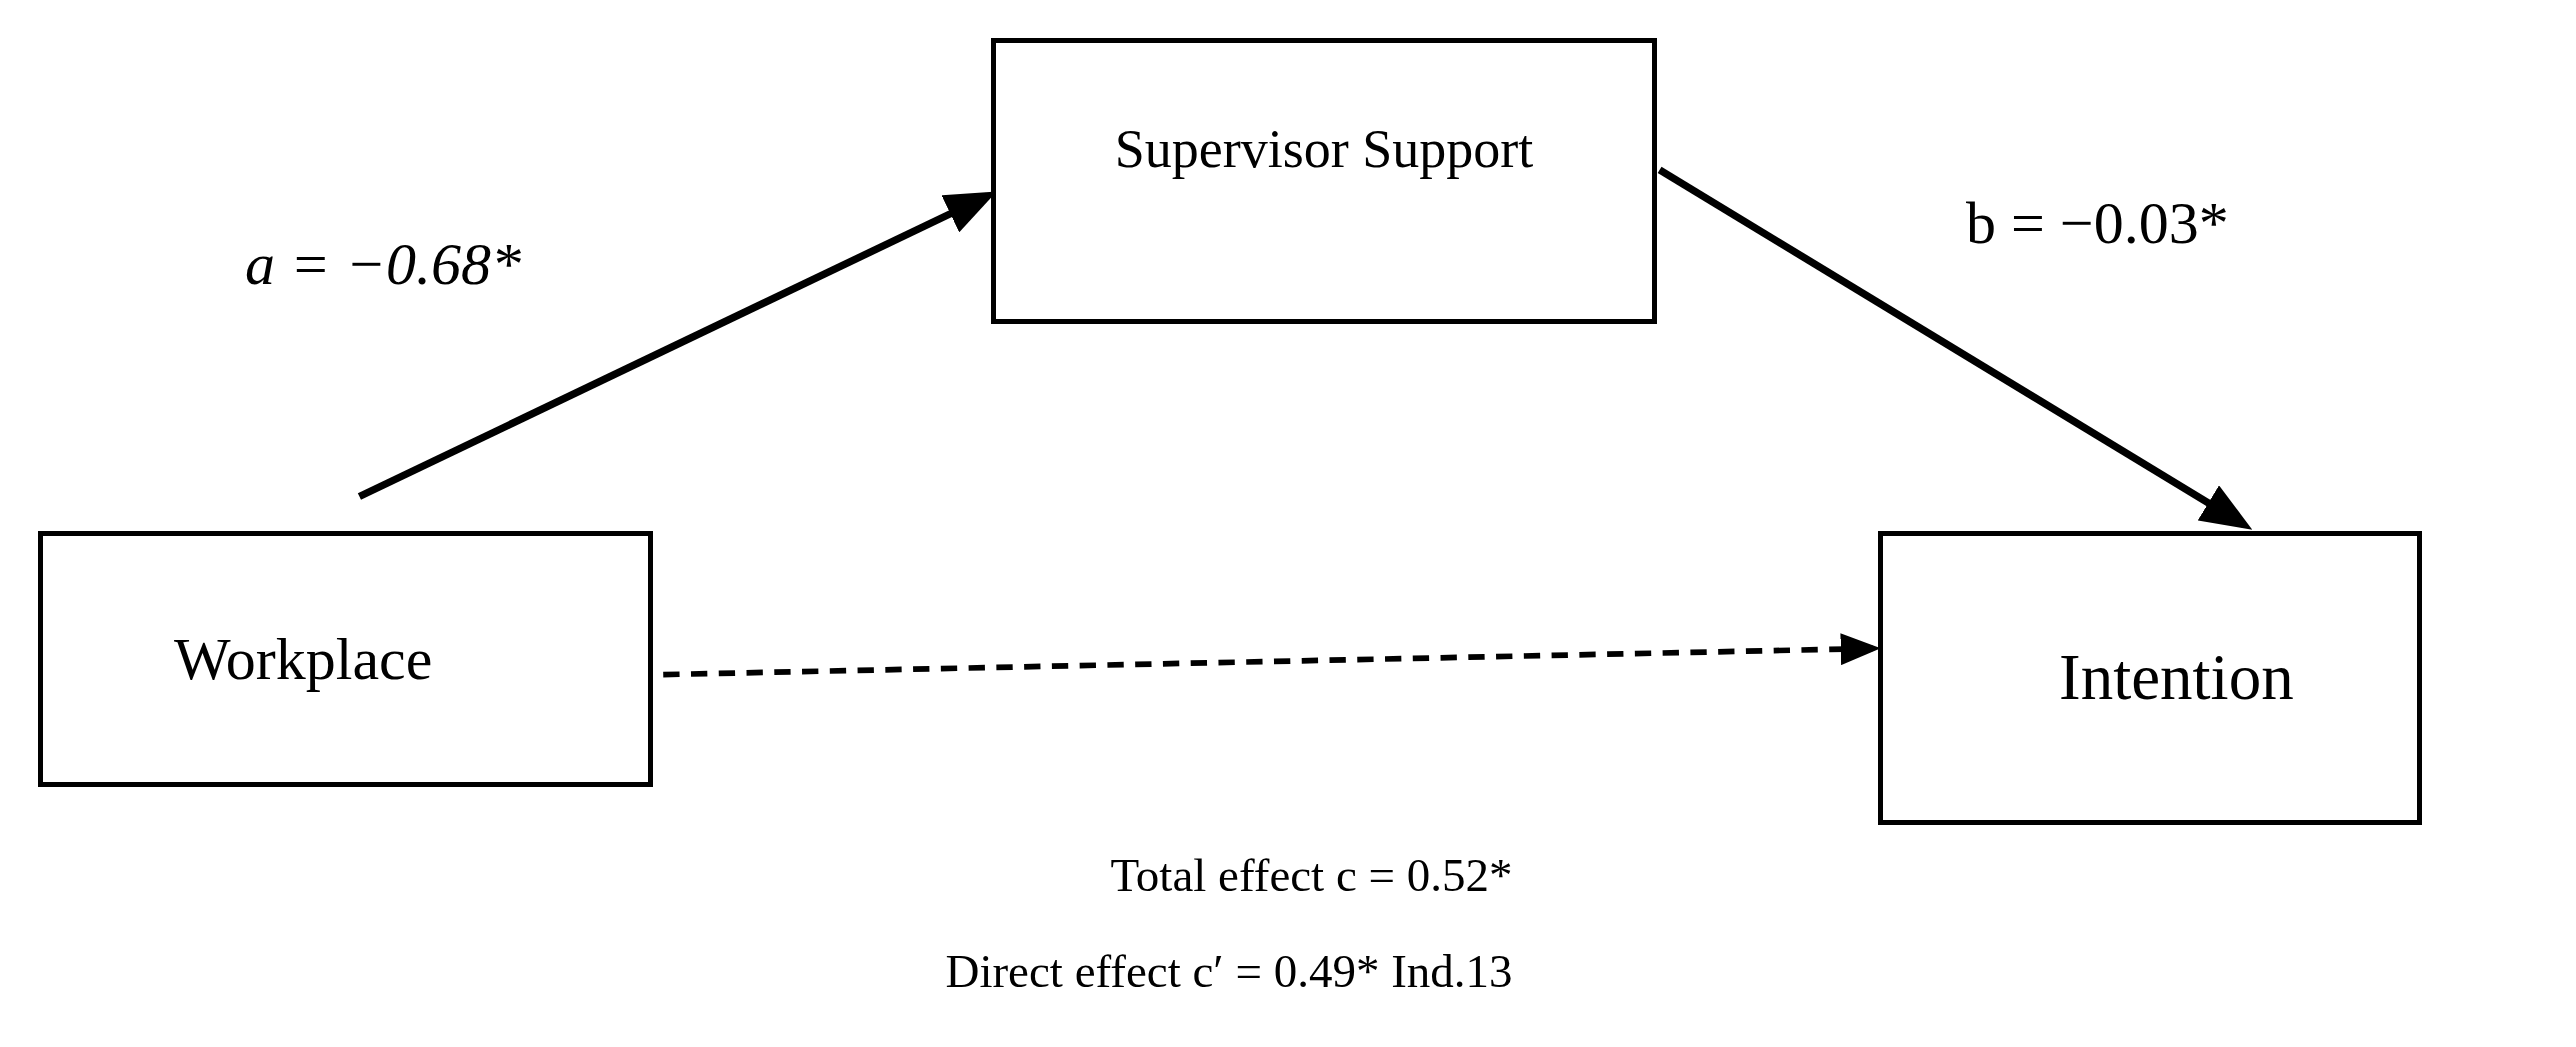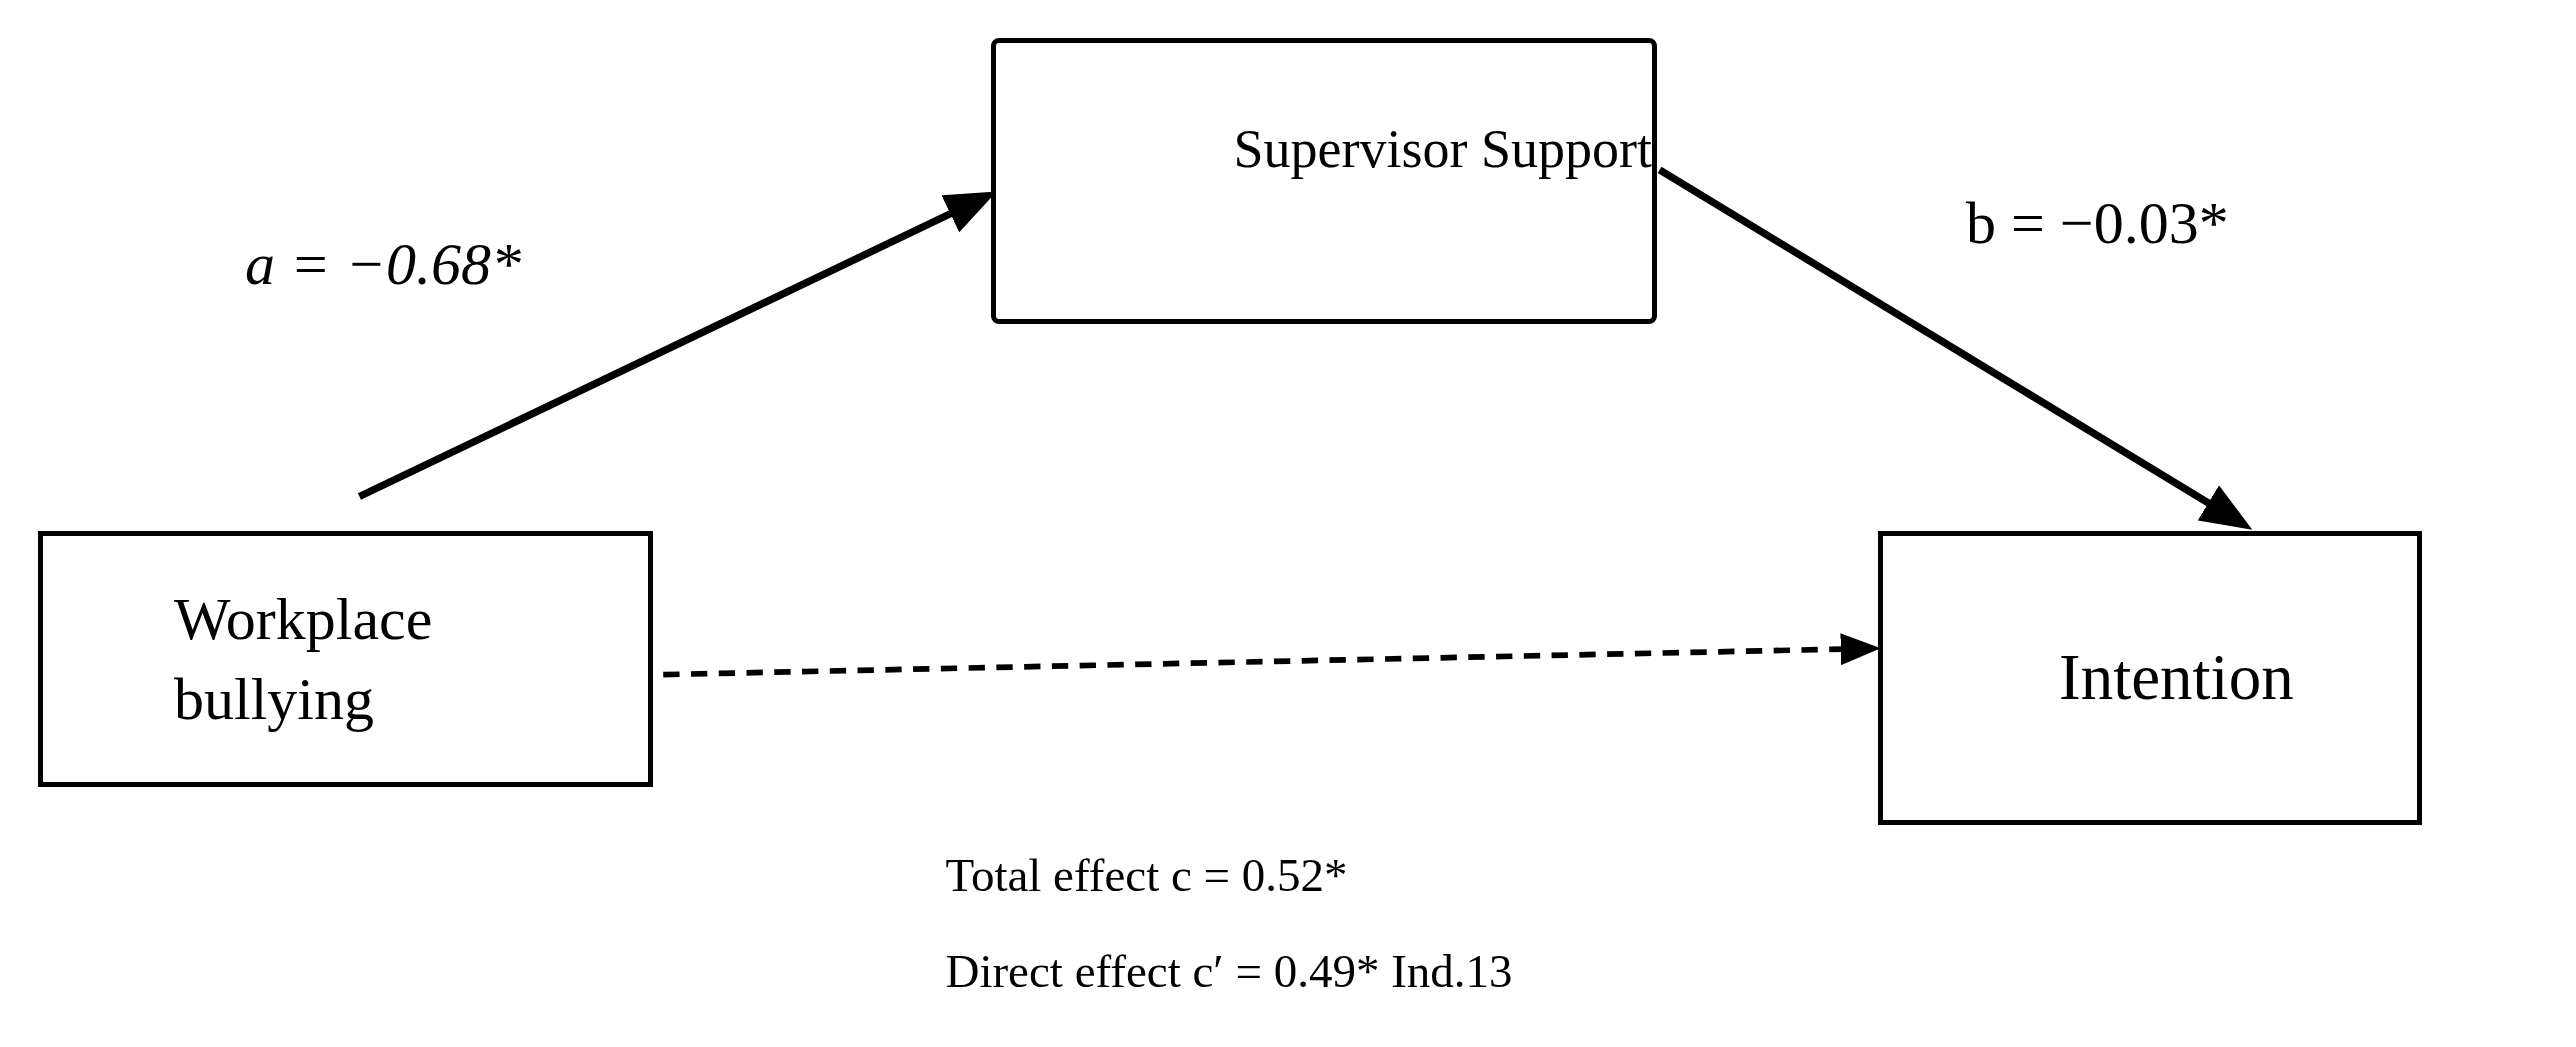--- a/index.html
+++ b/index.html
@@ -36,23 +36,22 @@
   .node-box .node-line {
     display: block;
     white-space: nowrap;
   }
   .box-mediator {
     left: 991px;
     top: 38px;
     width: 666px;
     height: 286px;
     font-size: 54px;
-    align-items: flex-end;
+    align-items: center;
     padding-bottom: 63px;
-    border-radius: 8px;
   }
   .box-independent {
     left: 38px;
     top: 531px;
     width: 615px;
     height: 256px;
     font-size: 60px;
     line-height: 1.34;
     padding-left: 131px;
   }
@@ -77,21 +76,21 @@
   }
   .label-b {
     left: 1966px;
     top: 189px;
   }
   .effects-block {
     position: absolute;
     left: 1229px;
     top: 848px;
     transform: translateX(-50%);
-    text-align: left;
+    text-align: right;
     font-size: 47px;
     white-space: nowrap;
   }
   .effects-block .effect-line {
     display: block;
   }
   .effect-total {
     margin-bottom: 42px;
   }
 </style>
@@ -110,21 +109,20 @@
     <line x1="2032" y1="208" x2="2747" y2="642" stroke="#000000" stroke-width="9" marker-end="url(#arrowhead)"></line>
     <line x1="812" y1="826" x2="2293" y2="794" stroke="#000000" stroke-width="7" stroke-dasharray="20 14" marker-end="url(#arrowhead)"></line>
   </svg>
 
   <div class="node-box box-mediator">
     <span class="node-line">Supervisor Support</span>
   </div>
 
   <div class="node-box box-independent">
     <span class="node-line">Workplace</span>
-    <span class="node-line">bullying</span>
   </div>
 
   <div class="node-box box-dependent">
     <span class="node-line">Intention</span>
   </div>
 
   <div class="path-label label-a">a = −0.68*</div>
 
   <div class="path-label label-b">b = −0.03*</div>
 

